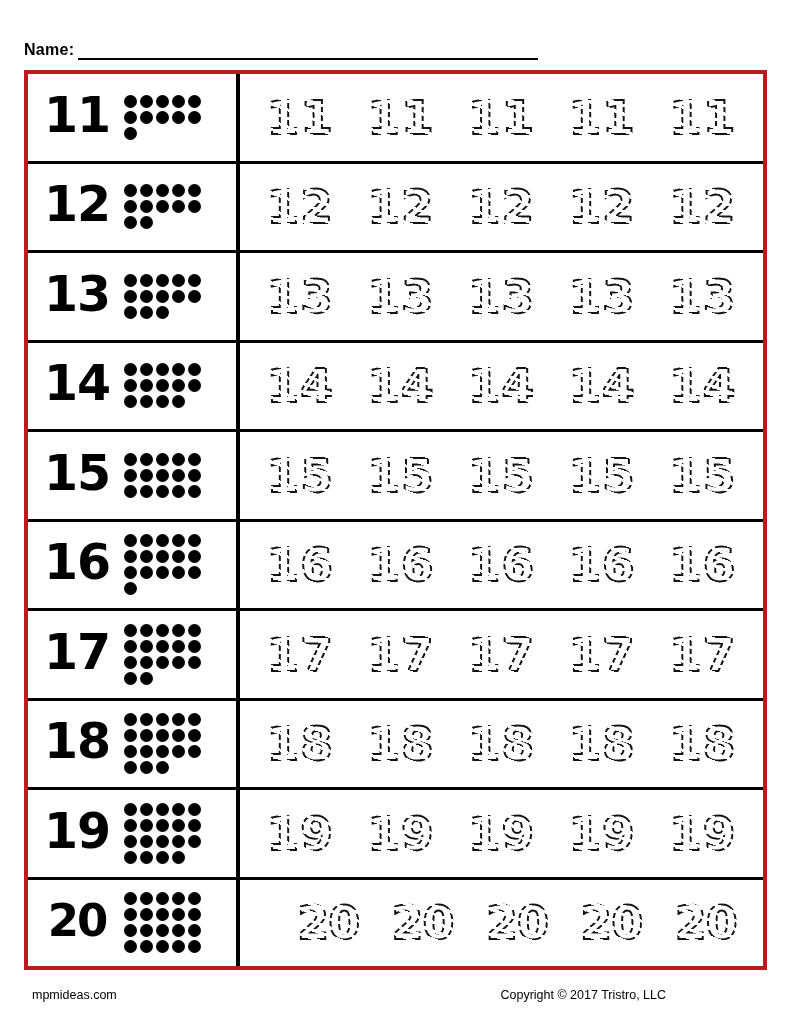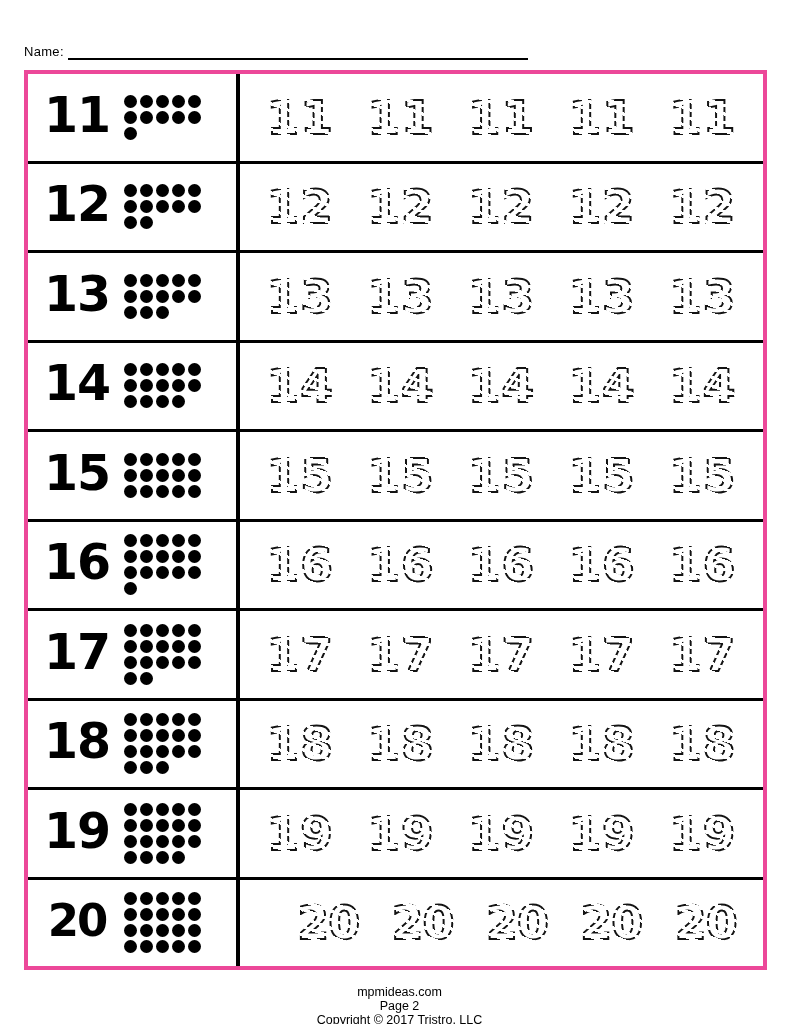--- a/index.html
+++ b/index.html
@@ -26,42 +26,42 @@
   .name-row {
     position: absolute;
     left: 24px;
     top: 30px;
     width: 740px;
     height: 30px;
     display: flex;
     align-items: flex-end;
   }
   .name-label {
-    font-size: 13px;
-    font-weight: normal;
+    font-size: 16px;
+    font-weight: bold;
     letter-spacing: 0.3px;
     line-height: 1;
     padding-bottom: 2px;
     white-space: nowrap;
   }
   .name-line {
     flex: 0 0 460px;
     margin-left: 4px;
     border-bottom: 2px solid #000;
     height: 16px;
   }
 
   
   .worksheet {
     position: absolute;
     left: 24px;
     top: 70px;
     width: 743px;
     height: 900px;
-    border: 4px solid #ec4899;
+    border: 4px solid #b91c1c;
     box-sizing: border-box;
     display: flex;
     flex-direction: column;
   }
   .row {
     flex: 1 1 0;
     display: flex;
     border-bottom: 3px solid #000;
     box-sizing: border-box;
     min-height: 0;
@@ -148,21 +148,20 @@
   
   .footer {
     position: absolute;
     left: 32px;
     right: 24px;
     top: 985px;
     height: 20px;
     display: flex;
     align-items: center;
     font-size: 12.5px;
-    flex-direction: column;
   }
   .footer-left { flex: 1 1 0; text-align: left; }
   .footer-center { flex: 1 1 0; text-align: center; }
   .footer-right { flex: 1 1 0; text-align: center; }
 </style>
 </head>
 <body>
 
 <div class="page">
 
@@ -464,17 +463,16 @@
           <div class="trace big">20</div>
           <div class="trace big">20</div>
           <div class="trace big">20</div>
           <div class="trace big">20</div>
         </div>
       </div>
     </div>
 
   <div class="footer">
     <div class="footer-left">mpmideas.com</div>
-    <div class="footer-center">Page 2</div>
     <div class="footer-right">Copyright © 2017 Tristro, LLC</div>
   </div>
 
 </div>
 
 </body></html>

